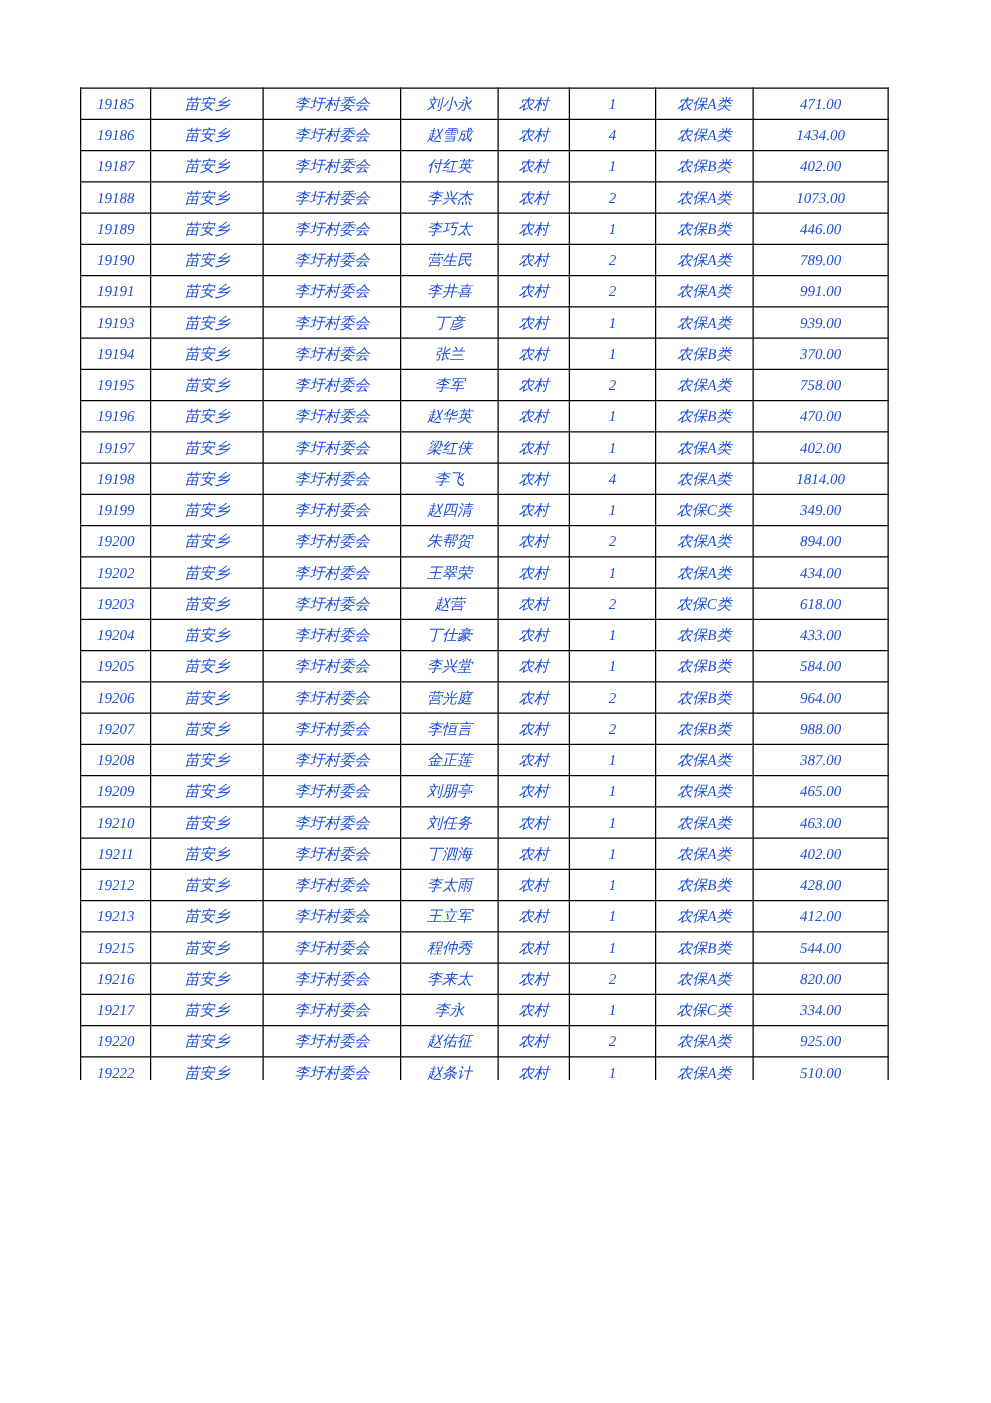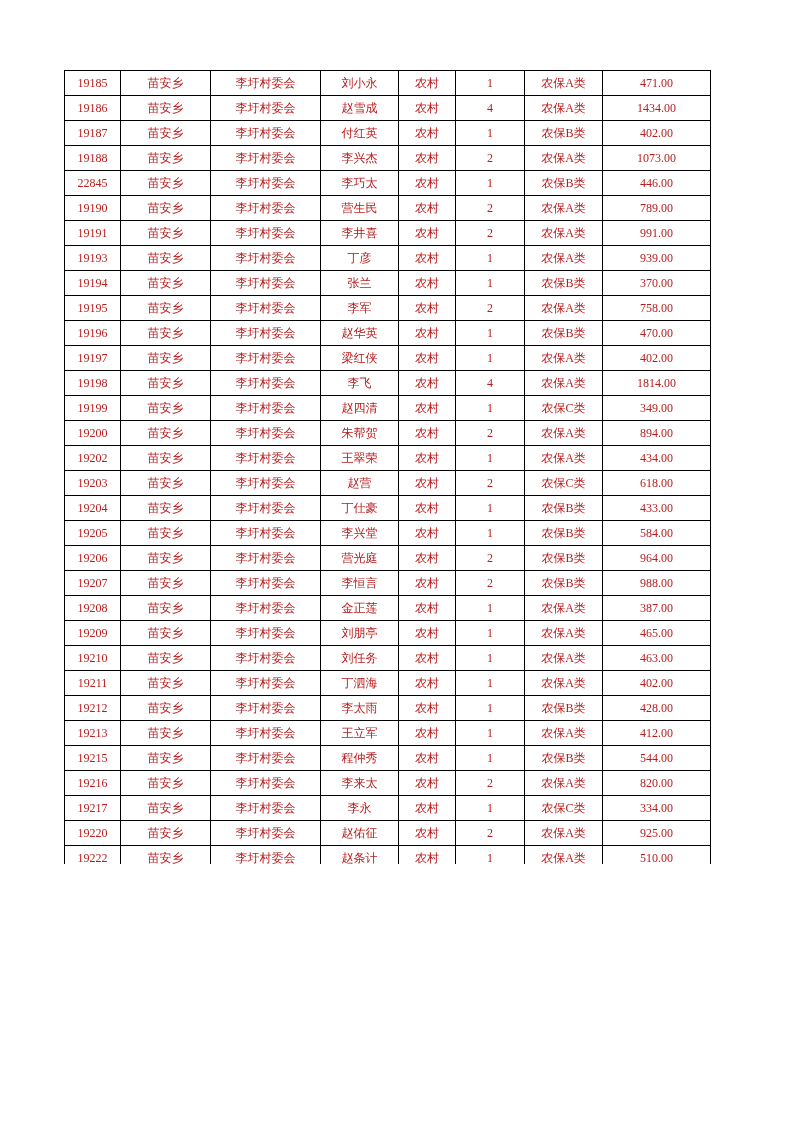--- a/index.html
+++ b/index.html
@@ -7,21 +7,22 @@
     padding: 0;
     background: #ffffff;
   }
   .page {
     position: relative;
     width: 793px;
     height: 864px;
     background: #ffffff;
     overflow: hidden;
     font-family: "Liberation Serif", serif;
-    color: #b91c1c;
+    color: #1d4ed8;
+    font-style: italic;
   }
   table.records {
     position: absolute;
     left: 64px;
     top: 70px;
     border-collapse: collapse;
     table-layout: fixed;
   }
   table.records td {
     border: 1px solid #000000;
@@ -98,21 +99,21 @@
           <td class="col-id">19188</td>
           <td class="col-township">苗安乡</td>
           <td class="col-village">李圩村委会</td>
           <td class="col-name">李兴杰</td>
           <td class="col-residence">农村</td>
           <td class="col-count">2</td>
           <td class="col-category">农保A类</td>
           <td class="col-amount">1073.00</td>
         </tr>
         <tr>
-          <td class="col-id">22845</td>
+          <td class="col-id">19189</td>
           <td class="col-township">苗安乡</td>
           <td class="col-village">李圩村委会</td>
           <td class="col-name">李巧太</td>
           <td class="col-residence">农村</td>
           <td class="col-count">1</td>
           <td class="col-category">农保B类</td>
           <td class="col-amount">446.00</td>
         </tr>
         <tr>
           <td class="col-id">19190</td>

